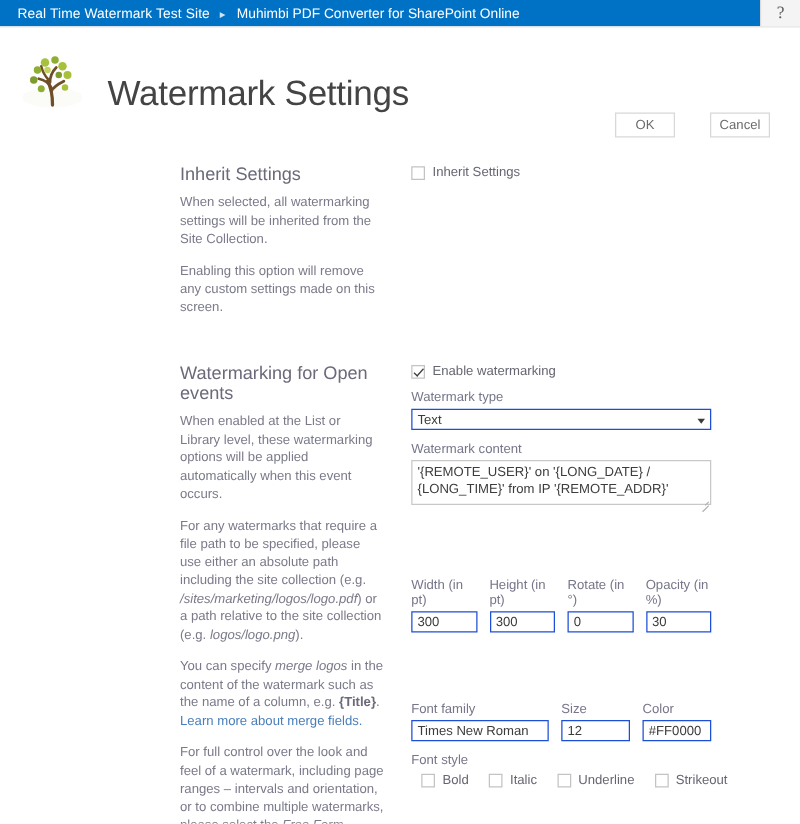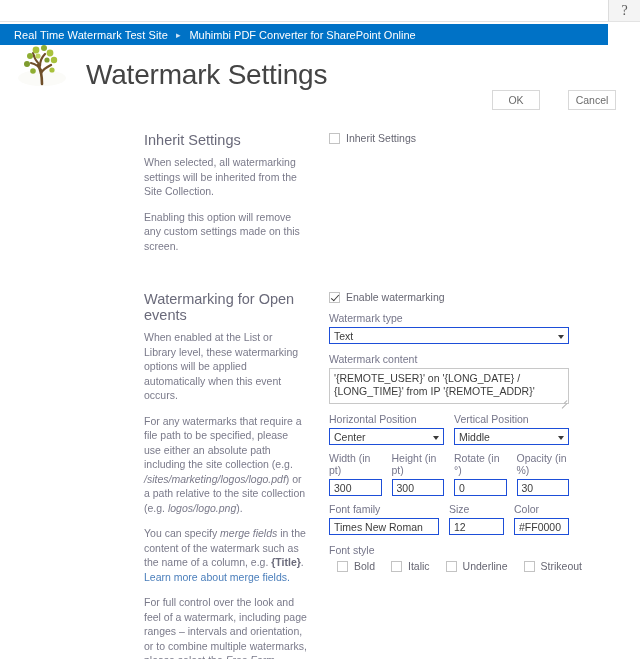--- a/index.html
+++ b/index.html
@@ -19,21 +19,20 @@
   .suitebar {
     position: absolute;
     top: 0; left: 0;
     width: 608px;
     height: 21px;
     background: #0072c6;
     display: flex;
     align-items: center;
     padding-left: 14px;
     white-space: nowrap;
-    margin-top: 24px;
   }
   .suitebar-link {
     color: #ffffff;
     font-size: 11px;
     text-decoration: none;
     letter-spacing: 0.1px;
   }
   .suitebar-sep {
     color: #cfe5f7;
     font-size: 9px;
@@ -248,21 +247,21 @@
     height: 1px;
     right: 0;
     transform-origin: right center;
   }
   .grip::before { width: 7px; bottom: 0px; transform: rotate(-45deg); }
   .grip::after  { width: 4px; bottom: 0px; right: 0px; transform: rotate(-45deg) translateX(0px); top: 3px; }
 
   .grid2 { display: flex; gap: 10px; }
   .grid2 > div { flex: 1; min-width: 0; }
   .grid4 { display: flex; gap: 10px; }
-  .grid4 > div { flex: 1; min-width: 0; }
+  .grid4 > div { flex: 1; min-width: 0; margin-top: 48px; }
 
   .fs-row {
     display: flex;
     margin-top: 4px;
     padding-left: 8px;
     gap: 16px;
   }
   .fs-item {
     display: flex;
     align-items: center;
@@ -329,21 +328,21 @@
   </div>
 
   <div class="section" style="margin-top:38px;">
     <div class="col-left">
       <h2 class="sec-title">Watermarking for Open events</h2>
       <p class="desc">When enabled at the List or Library level, these watermarking options will be applied automatically when this event occurs.</p>
       <p class="desc">
         <span>For any watermarks that require a file path to be specified, please use either an absolute path including the site collection (e.g. </span><i>/sites/marketing/logos/logo.pdf</i><span>) or a path relative to the site collection (e.g. </span><i>logos/logo.png</i><span>).</span>
       </p>
       <p class="desc">
-        <span>You can specify </span><i>merge fields</i><span> in the content of the watermark such as the name of a column, e.g. </span><b>{Title}</b><span>. </span><a class="lnk">Learn more about merge fields.</a>
+        <span>You can specify </span><i>merge logos</i><span> in the content of the watermark such as the name of a column, e.g. </span><b>{Title}</b><span>. </span><a class="lnk">Learn more about merge fields.</a>
       </p>
       <p class="desc">
         <span>For full control over the look and feel of a watermark, including page ranges – intervals and orientation, or to combine multiple watermarks, please select the </span><i>Free Form</i><span> watermark type. </span><a class="lnk">Learn more about the xml based syntax.</a>
       </p>
     </div>
 
     <div class="col-right">
       <div class="chk-row">
         <span class="cbox checked"></span>
         <span class="chk-label">Enable watermarking</span>
@@ -355,38 +354,20 @@
         <span class="arrow-box"></span>
         <span class="arrow"></span>
       </div>
 
       <label class="fld-label">Watermark content</label>
       <div class="tarea-wrap">
         <textarea class="tarea" style="">'{REMOTE_USER}' on '{LONG_DATE} / {LONG_TIME}' from IP '{REMOTE_ADDR}'</textarea>
         <span class="grip"></span>
       </div>
 
-      <div class="grid2">
-        <div>
-          <label class="fld-label tight">Horizontal Position</label>
-          <div class="selwrap">
-            <input class="ctrl" readonly="" value="Center" style="">
-            <span class="arrow-box"></span>
-            <span class="arrow"></span>
-          </div>
-        </div>
-        <div>
-          <label class="fld-label tight">Vertical Position</label>
-          <div class="selwrap">
-            <input class="ctrl" readonly="" value="Middle" style="">
-            <span class="arrow-box"></span>
-            <span class="arrow"></span>
-          </div>
-        </div>
-      </div>
 
       <div class="grid4">
         <div>
           <label class="fld-label tight">Width (in pt)</label>
           <input class="ctrl" value="300" style="">
         </div>
         <div>
           <label class="fld-label tight">Height (in pt)</label>
           <input class="ctrl" value="300" style="">
         </div>

